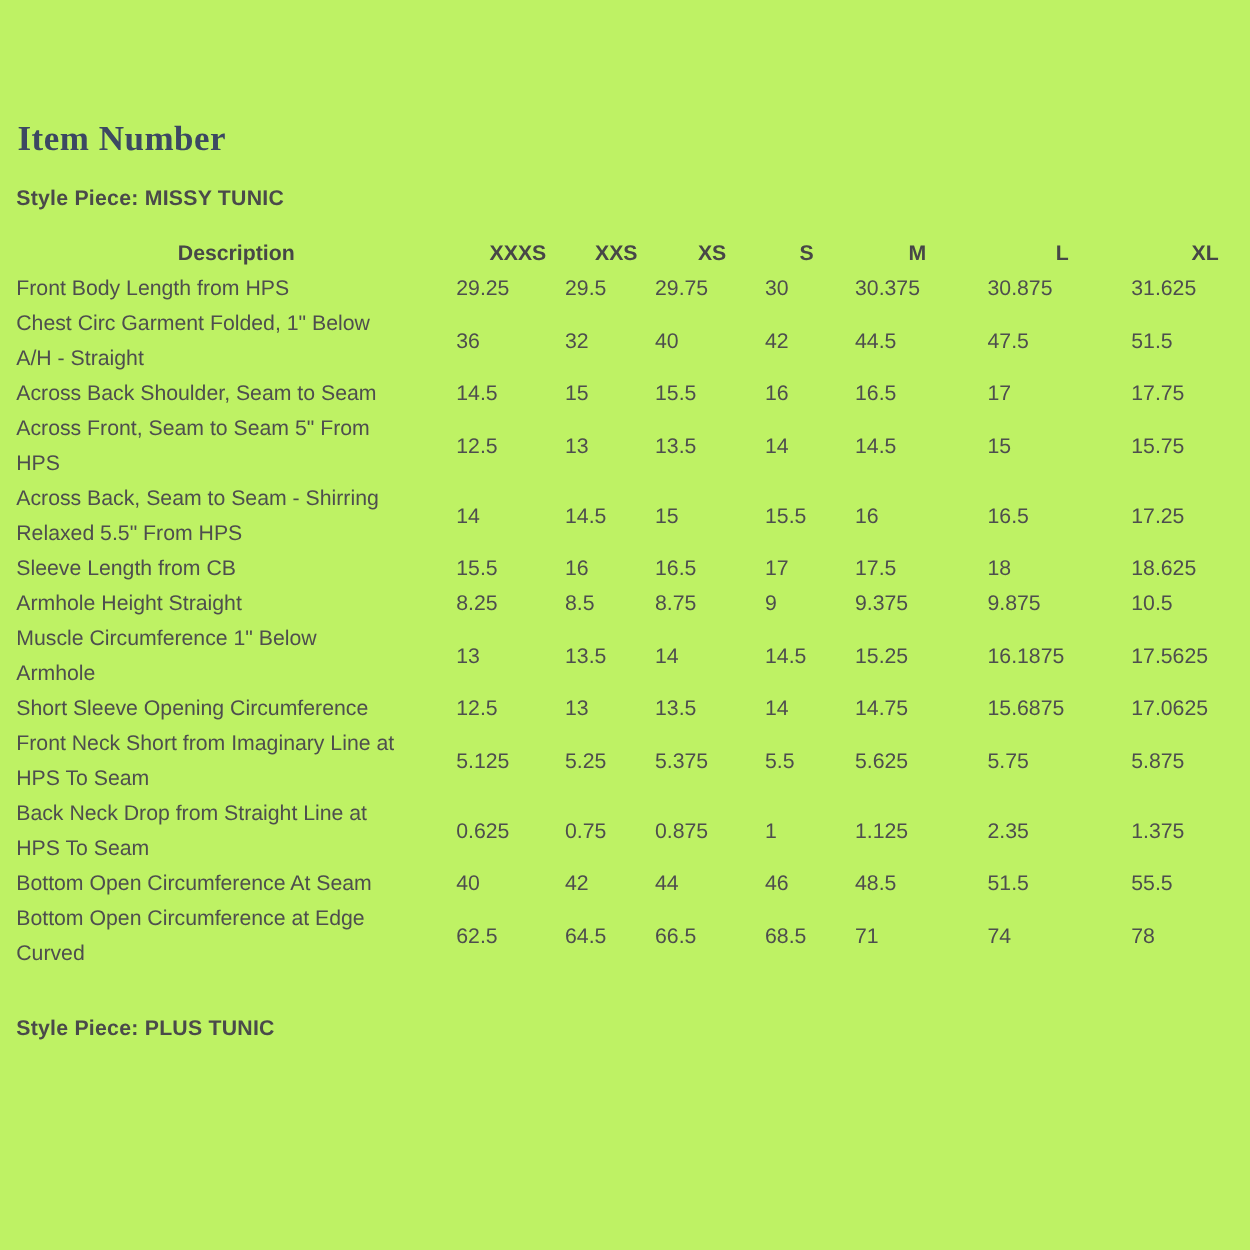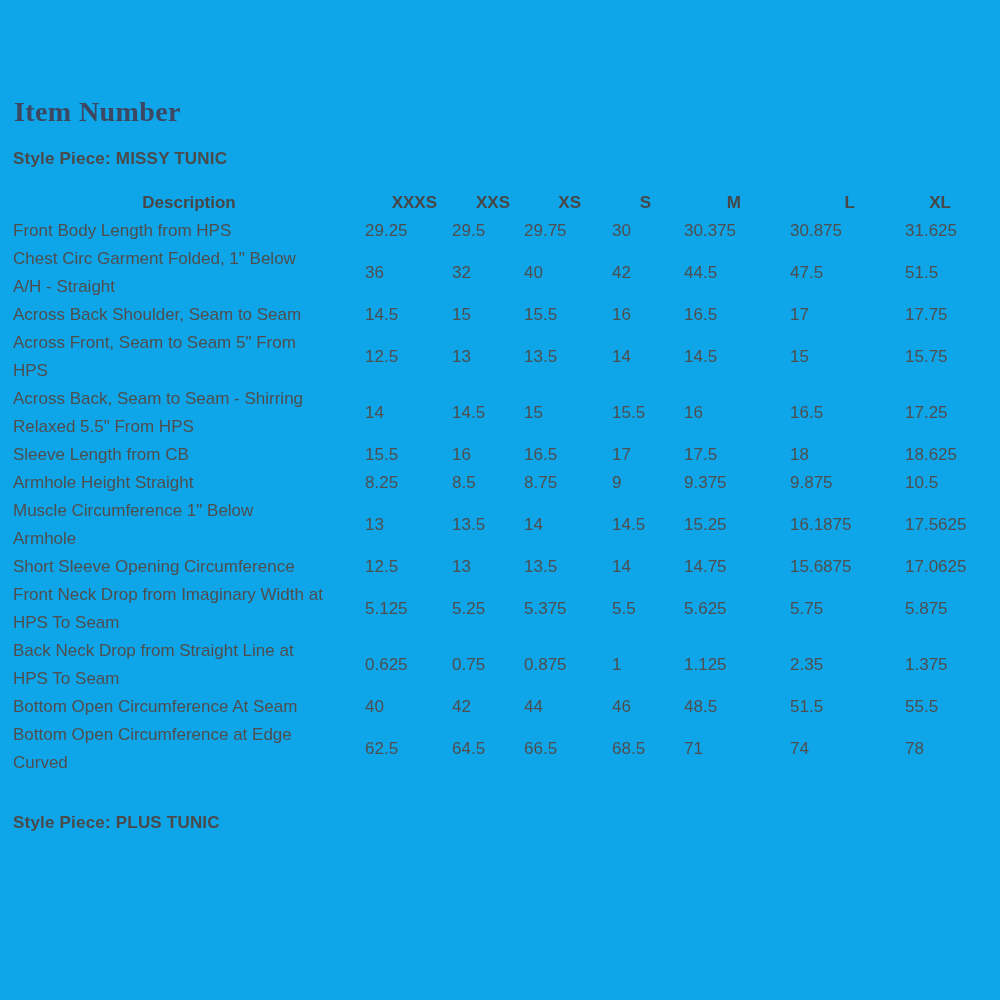--- a/index.html
+++ b/index.html
@@ -4,21 +4,21 @@
 <style>
   * { margin: 0; padding: 0; box-sizing: border-box; }
   html, body { background: #ffffff; }
   body {
     width: 1000px; height: 1000px;
     font-family: "Liberation Sans", sans-serif;
     color: #4e4e4e;
     position: relative;
     overflow: hidden;
   }
-  .page { position: absolute; inset: 0; background: #0ea5e9; }
+  .page { position: absolute; inset: 0; background: #bef264; }
 
   .page-title {
     position: absolute;
     top: 96px; left: 14px;
     font-family: "Liberation Serif", serif;
     font-size: 28px;
     font-weight: 600;
     letter-spacing: 0.4px;
     color: #3c4862;
   }
@@ -52,21 +52,21 @@
     color: #474747;
     text-align: right;
   }
   table.size-chart th:nth-child(1) { text-align: center; }
   table.size-chart th:nth-child(2) { padding-right: 15px; margin-top: 19px; }
   table.size-chart th:nth-child(3) { padding-right: 14px; }
   table.size-chart th:nth-child(4) { padding-right: 31px; }
   table.size-chart th:nth-child(5) { padding-right: 33px; }
   table.size-chart th:nth-child(6) { padding-right: 49px; }
   table.size-chart th:nth-child(7) { padding-right: 50px; }
-  table.size-chart th:nth-child(8) { padding-right: 10px; text-align: center; }
+  table.size-chart th:nth-child(8) { padding-right: 10px; }
   table.size-chart td { text-align: left; }
   table.size-chart td.desc {
     white-space: pre-line;
     padding-right: 6px;
   }
 
   .style-piece-bottom {
     position: absolute;
     top: 813px; left: 13px;
     font-size: 17px;
@@ -196,21 +196,21 @@
           <td class="desc">Short Sleeve Opening Circumference</td>
           <td class="val">12.5</td>
           <td class="val">13</td>
           <td class="val">13.5</td>
           <td class="val">14</td>
           <td class="val">14.75</td>
           <td class="val">15.6875</td>
           <td class="val">17.0625</td>
         </tr>
         <tr>
-          <td class="desc">Front Neck Drop from Imaginary Width at
+          <td class="desc">Front Neck Short from Imaginary Line at
 HPS To Seam</td>
           <td class="val">5.125</td>
           <td class="val">5.25</td>
           <td class="val">5.375</td>
           <td class="val">5.5</td>
           <td class="val">5.625</td>
           <td class="val">5.75</td>
           <td class="val">5.875</td>
         </tr>
         <tr>

